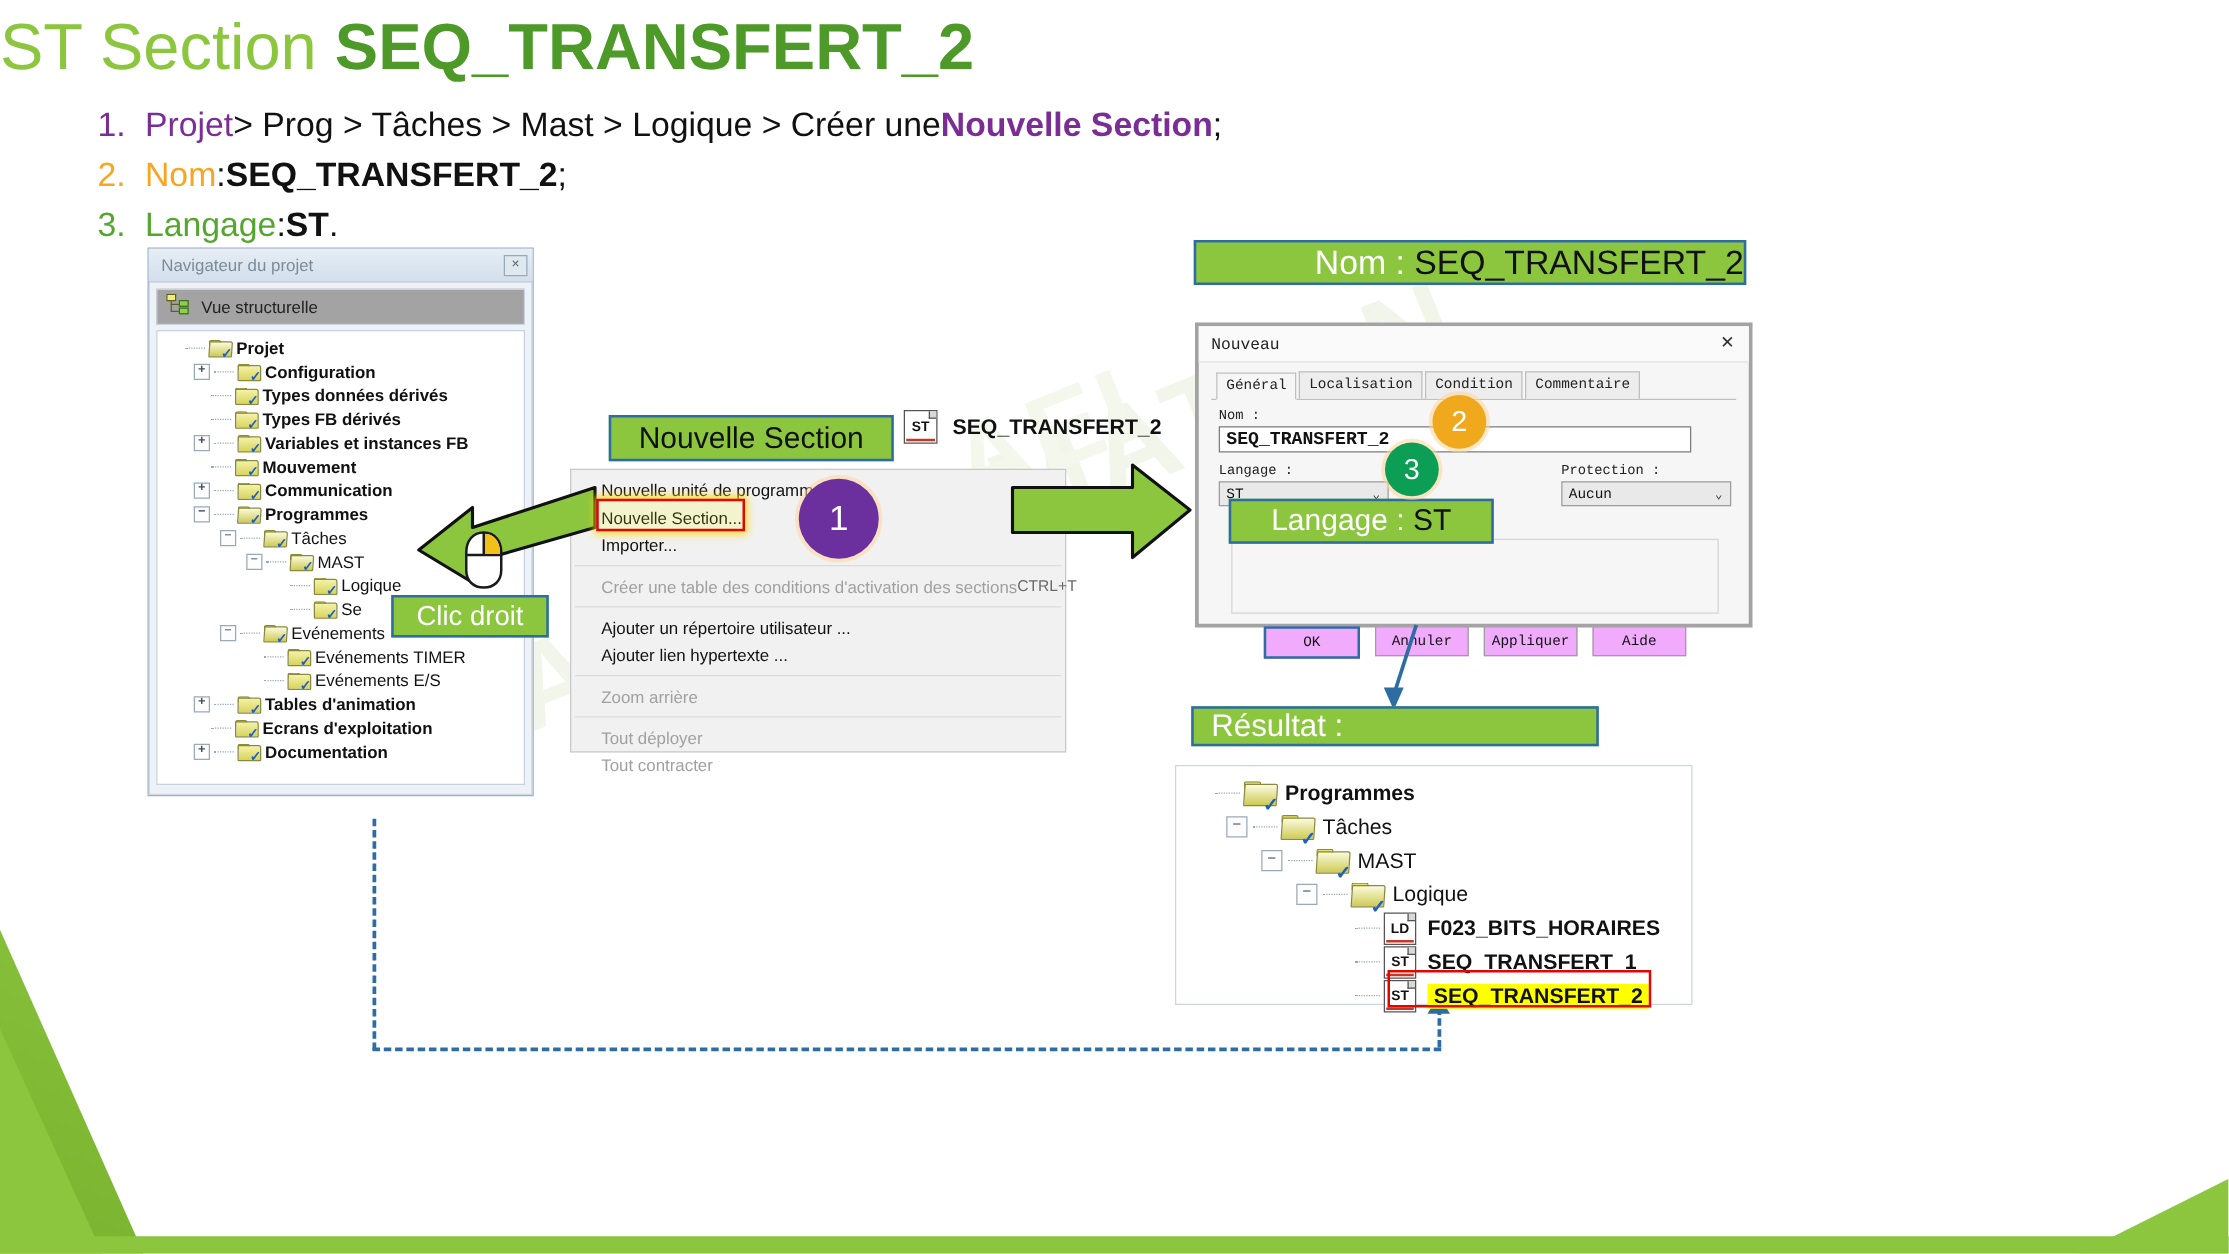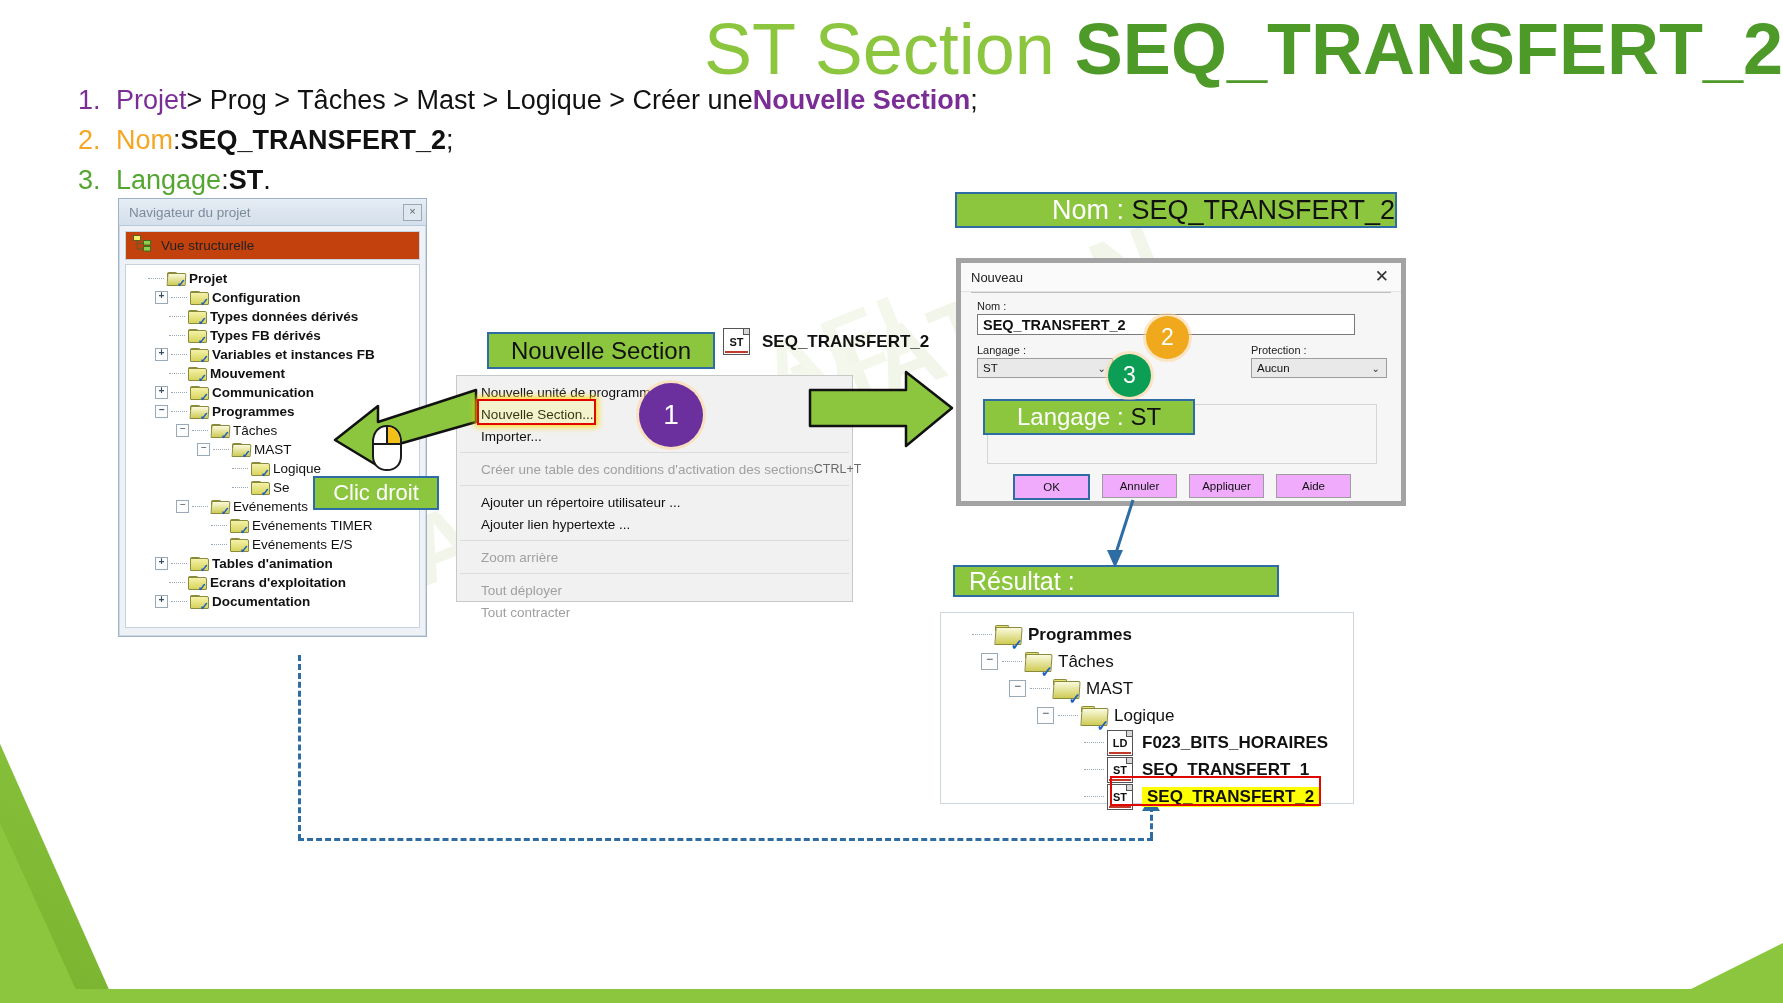--- a/index.html
+++ b/index.html
@@ -39,22 +39,22 @@
     font-family:"Liberation Sans", sans-serif;letter-spacing:4px;
   }
   .watermark2{
     position:absolute;left:760px;top:300px;
     font-size:86px;font-weight:bold;color:#f4f7ec;
     transform:rotate(-22deg);z-index:0;white-space:nowrap;letter-spacing:3px;
   }
 
   
   .title{
-    position:absolute;left:0;top:8px;width:1783px;text-align:right;
-    font-size:72px;z-index:5;white-space:nowrap;
+    position:absolute;left:0;top:8px;width:1783px;text-align:left;
+    font-size:52px;z-index:5;white-space:nowrap;
   }
   .title .t-light{color:#8cc63f;font-weight:400;}
   .title .t-bold{color:#4e9a28;font-weight:bold;}
 
   
   .steps{position:absolute;left:78px;top:85px;z-index:5;}
   .step{display:flex;align-items:baseline;font-size:27px;margin-bottom:9px;white-space:nowrap;}
   .step .num{width:38px;display:inline-block;font-weight:500;}
   .n1{color:#7b2d96;}
   .n2{color:#f5a623;}
@@ -76,21 +76,21 @@
     height:26px;background:linear-gradient(#e6edf5,#d3dfeb);
     display:flex;align-items:center;justify-content:space-between;
     padding:0 4px 0 10px;border-bottom:1px solid #b9c8d8;
   }
   .nav-title{font-size:13.5px;color:#7d8b99;}
   .nav-close{
     width:17px;height:15px;border:1px solid #9aa9b8;background:#dfe7ef;
     font-size:11px;line-height:13px;text-align:center;color:#55606b;
   }
   .nav-viewrow{
-    margin:5px 6px 0 6px;height:27px;background:#c2410c;border:1px solid #c6d2de;
+    margin:5px 6px 0 6px;height:27px;background:#a3a3a3;border:1px solid #c6d2de;
     display:flex;align-items:center;gap:9px;padding-left:7px;
   }
   .nav-viewrow span.lbl{font-size:13.5px;color:#222;}
   .nav-tree{
     margin:4px 6px 6px 6px;background:#fff;border:1px solid #c6d2de;
     height:358px;position:relative;overflow:hidden;padding-top:4px;
   }
   .trow{display:flex;align-items:center;height:19px;font-size:13.5px;color:#111;white-space:nowrap;}
   .trow.bold{font-weight:bold;}
   .pm{
@@ -175,21 +175,21 @@
     justify-content:center;color:#fff;z-index:11;
     box-shadow:0 0 0 3px rgba(255,214,153,0.55);
   }
   .badge1{left:639px;top:383px;width:64px;height:64px;background:#6b2f9e;font-size:28px;}
   .badge2{left:1146px;top:316px;width:43px;height:43px;background:#f0a81c;font-size:23px;}
   .badge3{left:1108px;top:354px;width:43px;height:43px;background:#0c9e55;font-size:23px;}
 
   
   .dlg{
     position:absolute;left:956px;top:258px;width:440px;height:238px;
-    background:#f6f6f6;border:5px solid #a3a3a3;z-index:7;
+    background:#f6f6f6;border:3px solid #a3a3a3;z-index:7;font-family:Liberation Mono, monospace;
   }
   .dlg-tb{height:28px;display:flex;align-items:center;justify-content:space-between;
     padding:0 6px 0 10px;background:#fafafa;border-bottom:1px solid #e2e2e2;}
   .dlg-title{font-size:13px;color:#222;}
   .dlg-x{font-size:17px;color:#333;line-height:16px;padding:0 6px;}
   .tabs{display:flex;gap:2px;padding:7px 0 0 14px;}
   .tab{
     font-size:11.5px;color:#222;padding:3px 7px 4px 7px;
     border:1px solid #bfbfbf;border-bottom:none;background:#ededed;
   }
@@ -578,20 +578,26 @@
 
 <div class="badge badge1">1</div>
 <div class="badge badge2">2</div>
 <div class="badge badge3">3</div>
 
 <div class="dlg">
   <div class="dlg-tb">
     <span class="dlg-title">Nouveau</span>
     <span class="dlg-x">✕</span>
   </div>
+  <div class="tabs" id="dlg-tabs">
+      <div class="tab active">Général</div>
+      <div class="tab">Localisation</div>
+      <div class="tab">Condition</div>
+      <div class="tab">Commentaire</div>
+    </div>
   <div class="tabline"></div>
 
   <div class="dlg-body">
     <div class="fld-label">Nom :</div>
     <div class="txtin">SEQ_TRANSFERT_2</div>
 
     <div class="row2">
       <div>
         <div class="fld-label">Langage :</div>
         <div class="sel">

